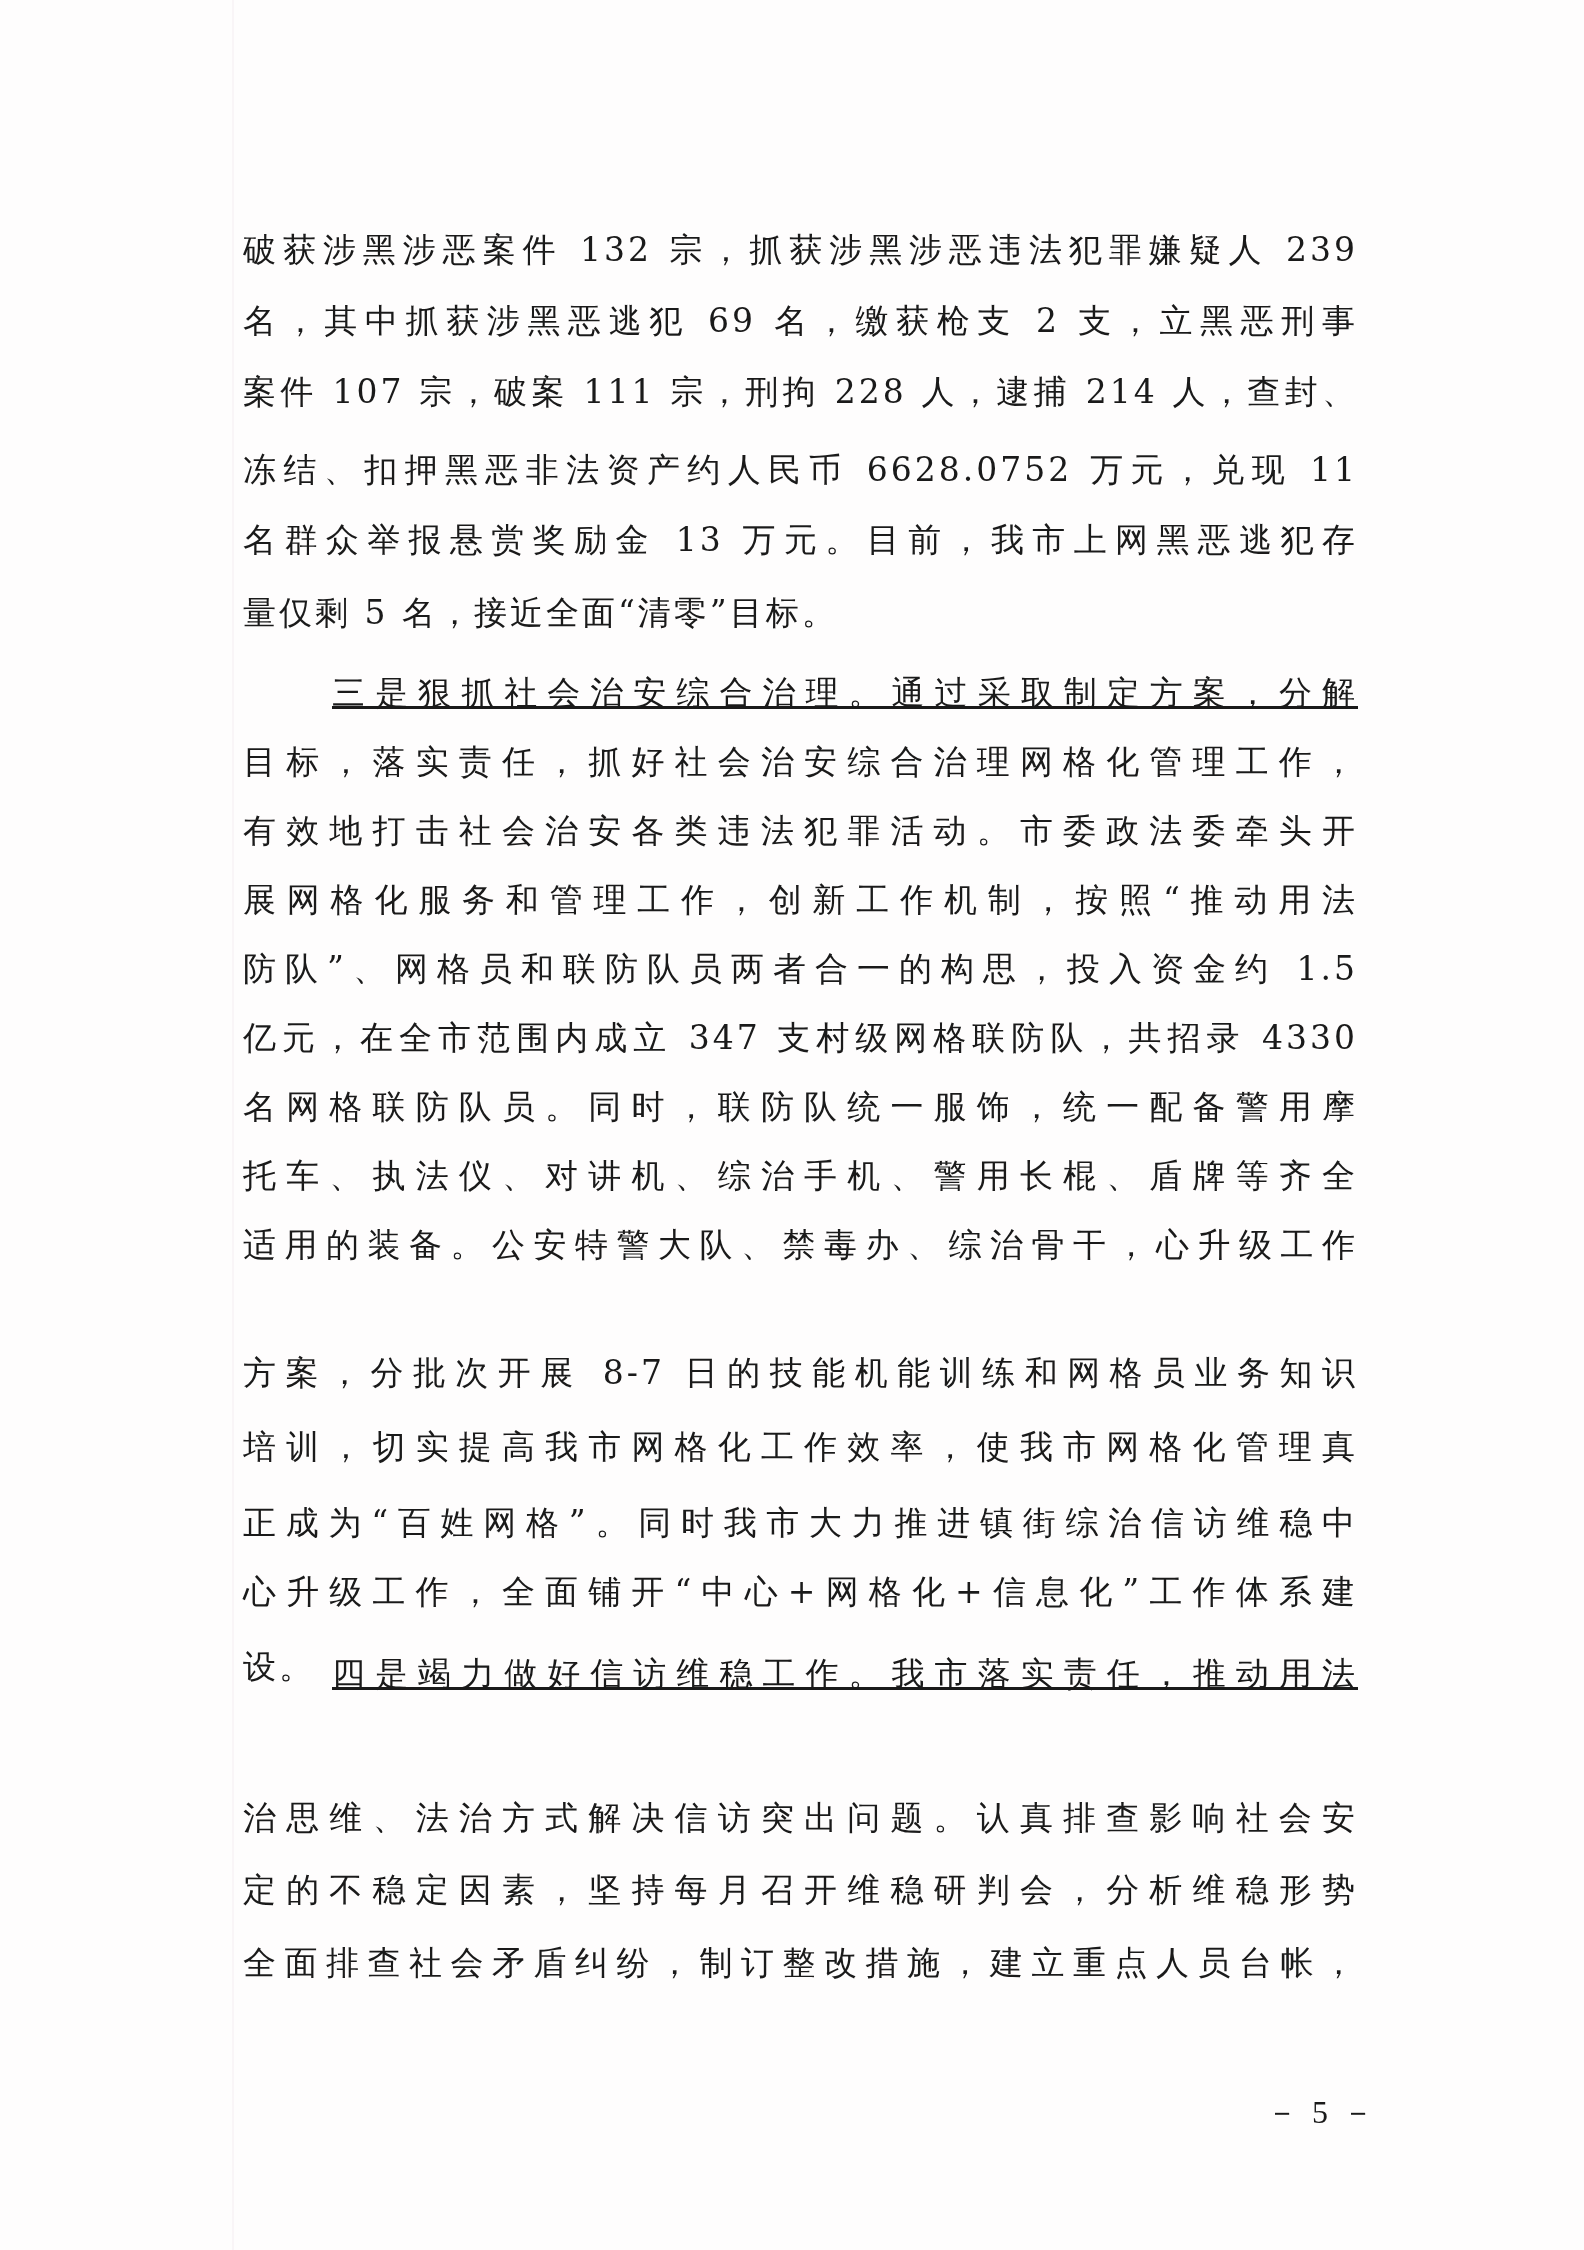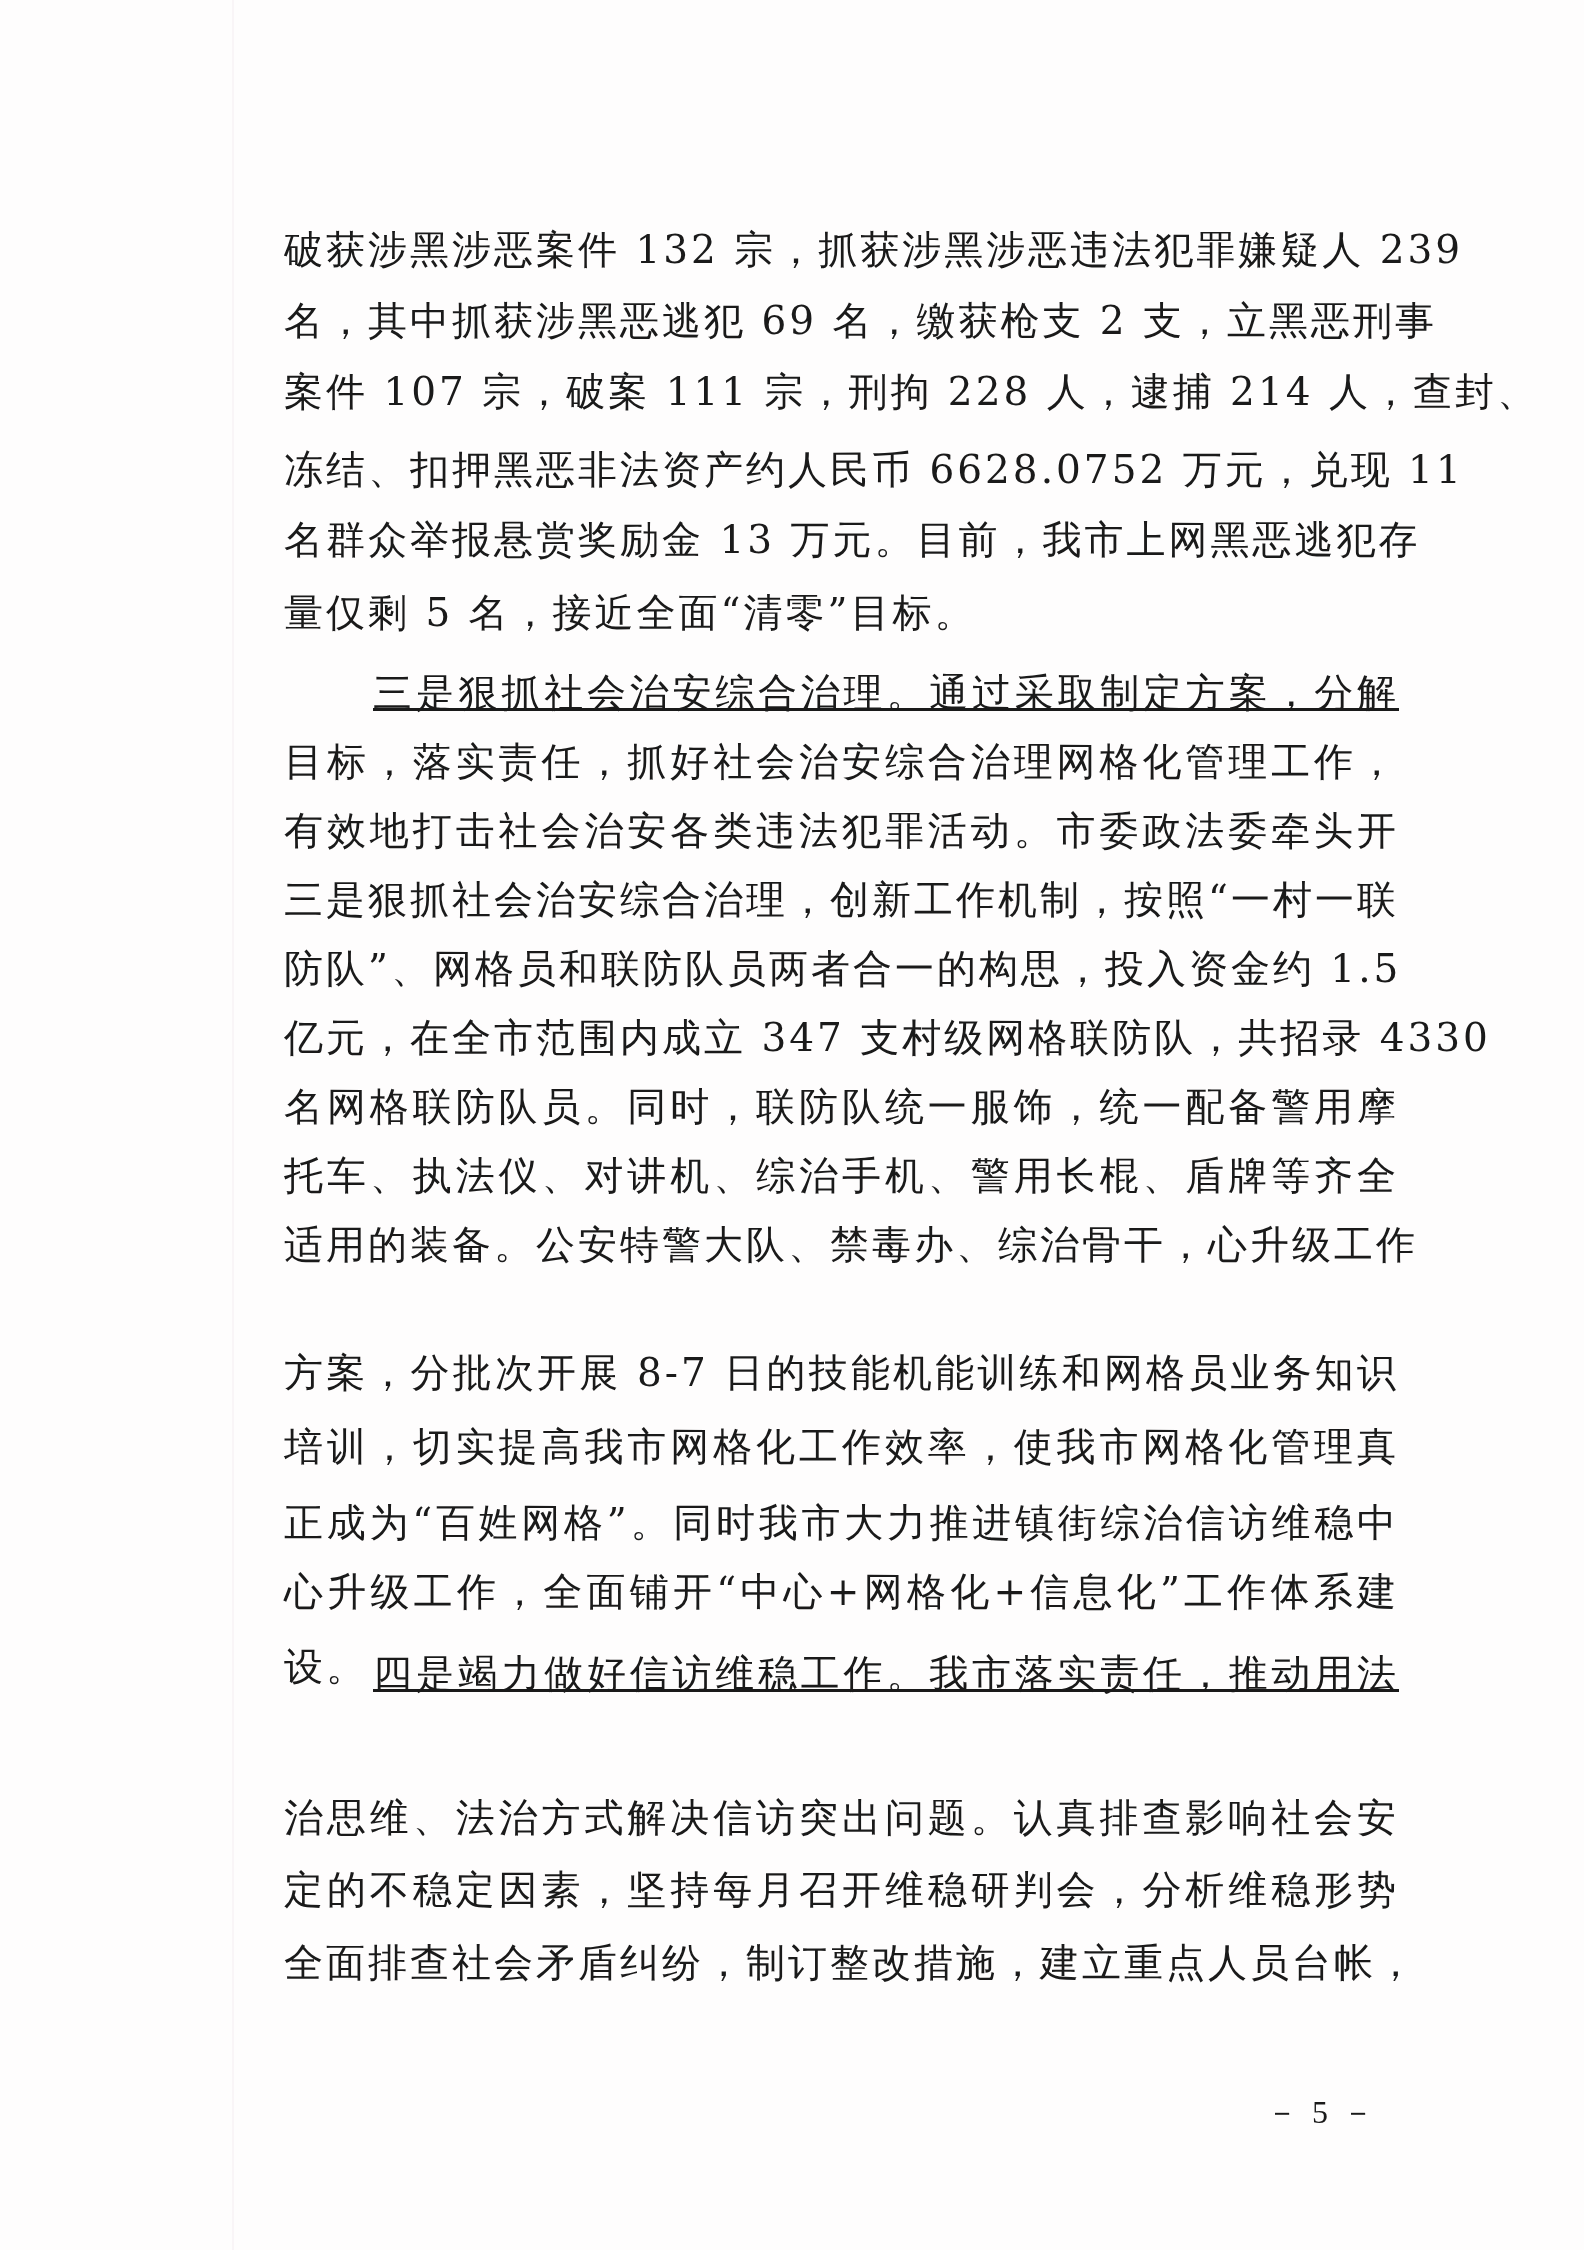--- a/index.html
+++ b/index.html
@@ -17,26 +17,25 @@
     left: 0; top: 0;
     width: 1584px; height: 2250px;
     background: #fefdfd;
   }
   .line {
     position: absolute;
     left: 243px;
     width: 1115px;
     height: 60px;
     line-height: 60px;
-    font-size: 39px;
+    font-size: 33px;
     white-space: nowrap;
     letter-spacing: 3px;
     text-align-last: justify;
     text-align: justify;
-    margin-left: 41px;
   }
   .line.short { text-align-last: left; }
   .line.indent { left: 332px; width: 1026px; text-decoration: underline; }
   .page-number {
     position: absolute;
     left: 1240px;
     top: 2094px;
     width: 160px;
     height: 36px;
     line-height: 36px;
@@ -64,21 +63,21 @@
     <div class="line" style="top:362px">案件 107 宗，破案 111 宗，刑拘 228 人，逮捕 214 人，查封、</div>
     <div class="line" style="top:440px">冻结、扣押黑恶非法资产约人民币 6628.0752 万元，兑现 11</div>
     <div class="line" style="top:510px">名群众举报悬赏奖励金 13 万元。目前，我市上网黑恶逃犯存</div>
     <div class="line short" style="top:583px">量仅剩 5 名，接近全面“清零”目标。</div>
   </div>
 
   <div>
     <div class="line indent" style="top:663px">三是狠抓社会治安综合治理。通过采取制定方案，分解</div>
     <div class="line" style="top:732px">目标，落实责任，抓好社会治安综合治理网格化管理工作，</div>
     <div class="line" style="top:801px">有效地打击社会治安各类违法犯罪活动。市委政法委牵头开</div>
-    <div class="line" style="top:870px">三是狠抓社会治安综合治理，创新工作机制，按照“一村一联</div>
+    <div class="line" style="top:870px">展网格化服务和管理工作，创新工作机制，按照“推动用法</div>
     <div class="line" style="top:939px">防队”、网格员和联防队员两者合一的构思，投入资金约 1.5</div>
     <div class="line" style="top:1008px">亿元，在全市范围内成立 347 支村级网格联防队，共招录 4330</div>
     <div class="line" style="top:1077px">名网格联防队员。同时，联防队统一服饰，统一配备警用摩</div>
     <div class="line" style="top:1146px">托车、执法仪、对讲机、综治手机、警用长棍、盾牌等齐全</div>
     <div class="line" style="top:1215px">适用的装备。公安特警大队、禁毒办、综治骨干，心升级工作</div>
     <div class="line" style="top:1343px">方案，分批次开展 8-7 日的技能机能训练和网格员业务知识</div>
     <div class="line" style="top:1417px">培训，切实提高我市网格化工作效率，使我市网格化管理真</div>
     <div class="line" style="top:1493px">正成为“百姓网格”。同时我市大力推进镇街综治信访维稳中</div>
     <div class="line" style="top:1562px">心升级工作，全面铺开“中心+网格化+信息化”工作体系建</div>
     <div class="line short" style="top:1637px">设。</div>

